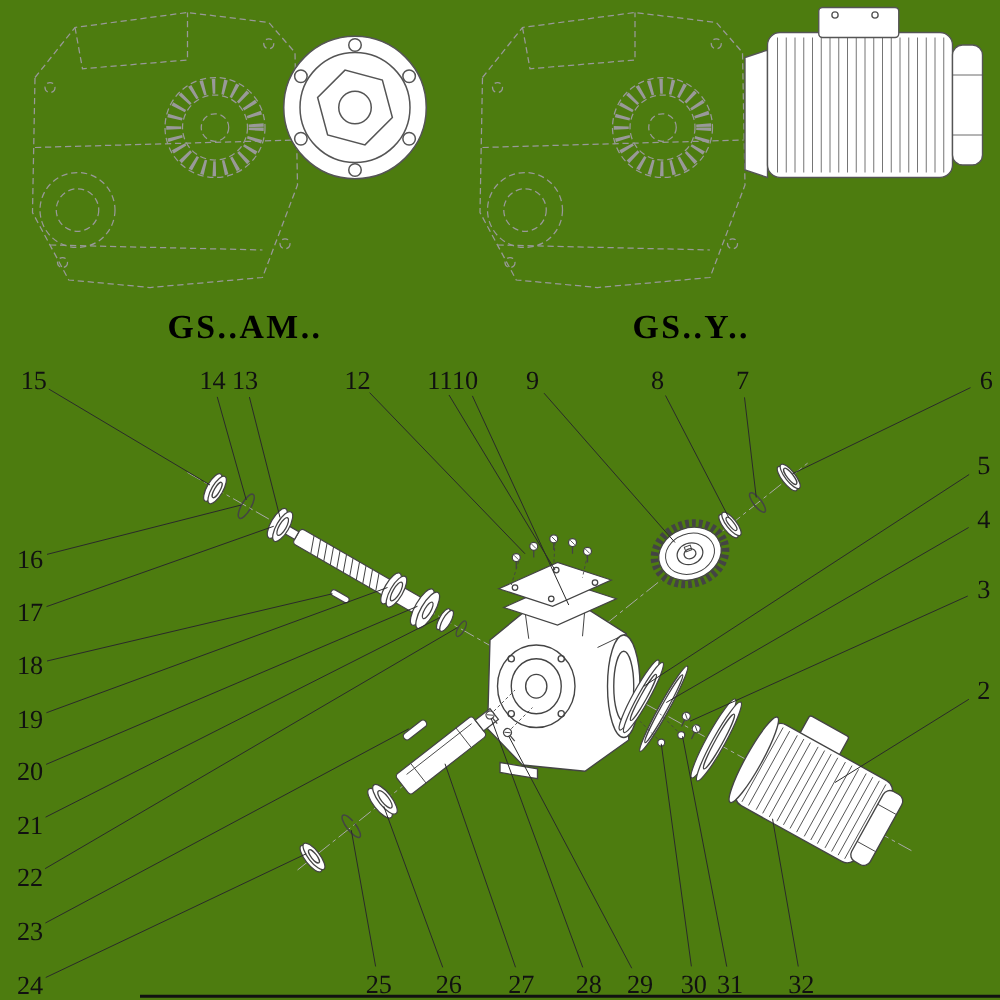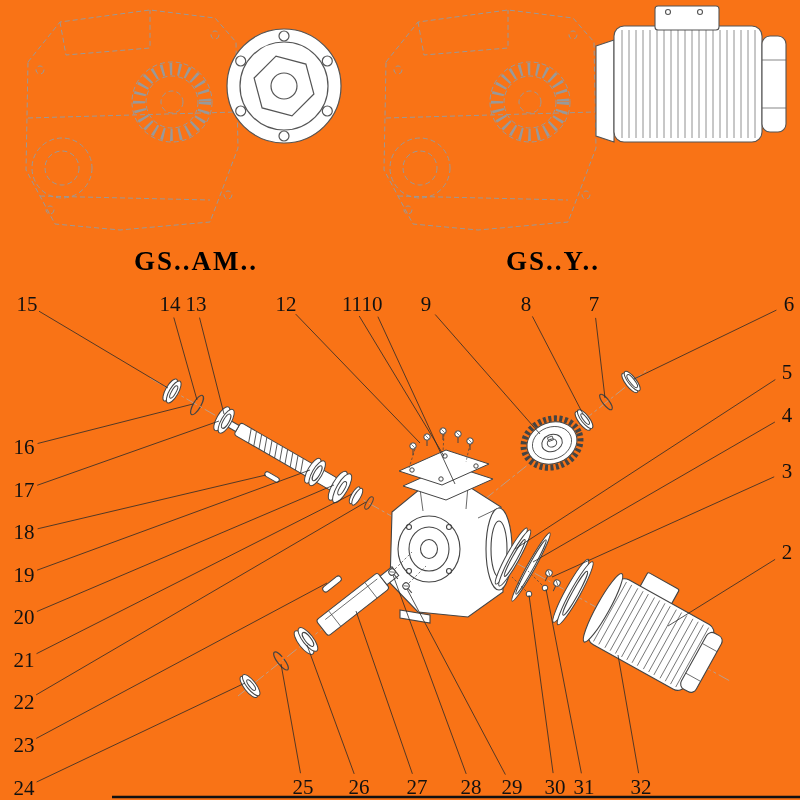--- a/index.html
+++ b/index.html
@@ -1,16 +1,16 @@
 <!DOCTYPE html>
 <html><head>
 <meta charset="utf-8">
 <style>
   html,body{margin:0;padding:0;background:#fff;}
-  .page{position:relative;width:800px;height:800px;background:#f97316;overflow:hidden;
+  .page{position:relative;width:800px;height:800px;background:#4d7c0f;overflow:hidden;
         font-family:"Liberation Serif",serif;}
   svg{display:block;}
   .model-label{font-family:"Liberation Serif",serif;font-size:27px;font-weight:bold;
                fill:#000;letter-spacing:2px;text-anchor:middle;}
   .callout-num{font-family:"Liberation Serif",serif;font-size:21px;fill:#111;
                text-anchor:middle;dominant-baseline:central;}
   .leader{stroke:#2a2a2a;stroke-width:0.8;fill:none;}
 </style>
 </head>
 <body>

